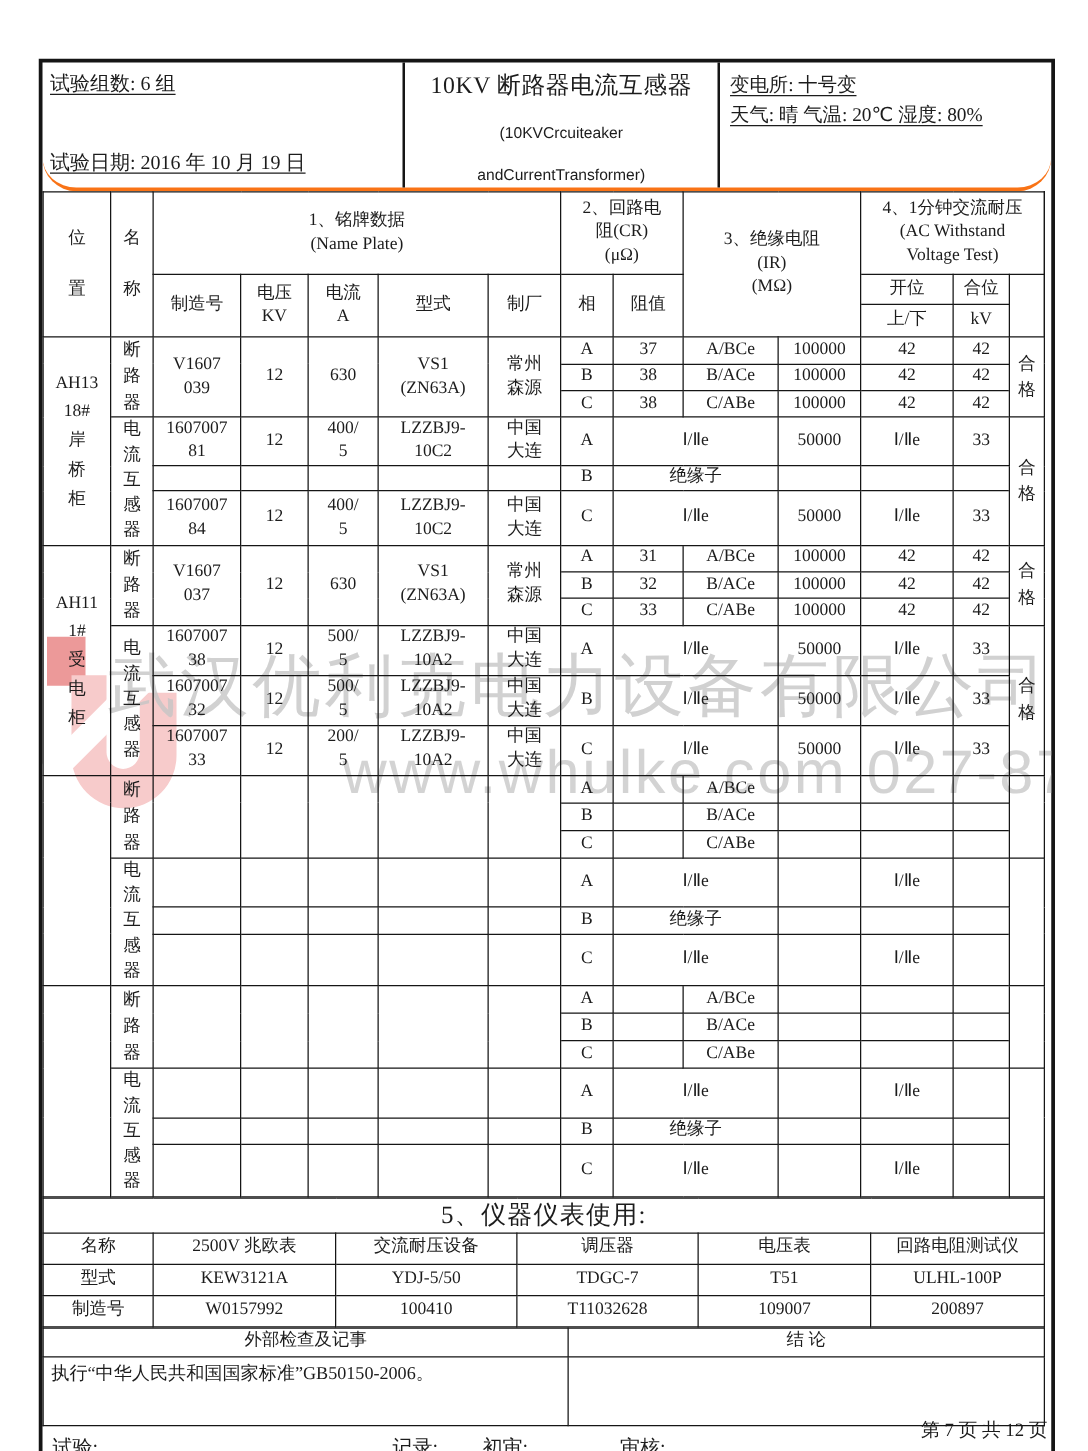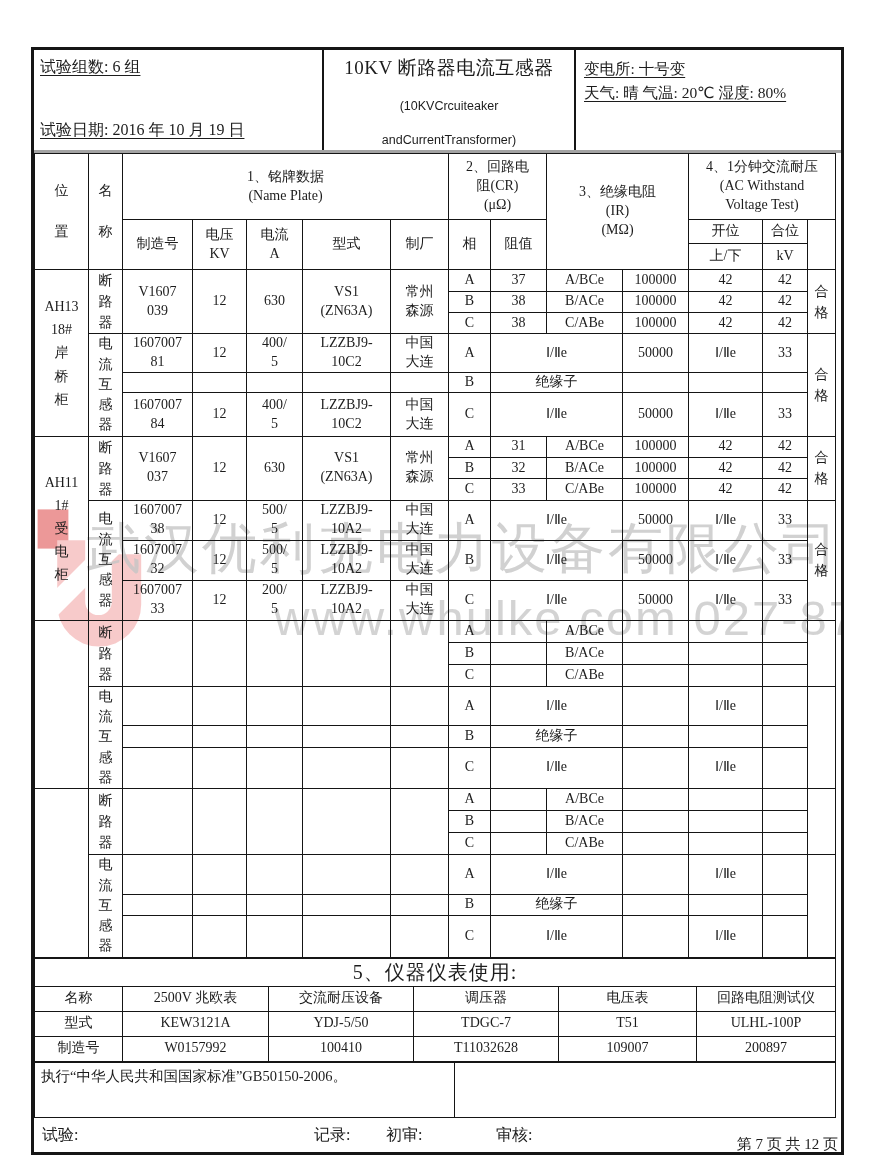--- a/index.html
+++ b/index.html
@@ -8,21 +8,21 @@
   .sheet{position:absolute;left:31px;top:47px;width:807px;border:3px solid #151515;}
   
   .wm{position:absolute;z-index:0;inset:0;overflow:hidden;}
   .wm-co{position:absolute;top:462px;left:52px;font-size:55px;color:#c6c6c6;opacity:.8;
          letter-spacing:3px;white-space:nowrap;font-family:"Liberation Sans",sans-serif;}
   .wm-url{position:absolute;top:540px;left:240px;font-size:49px;color:#c9c9c9;opacity:.8;
           letter-spacing:2px;white-space:nowrap;font-family:"Liberation Sans",sans-serif;}
   .wm-logo{position:absolute;top:450px;left:-2px;width:140px;height:170px;opacity:.6;}
   .content{position:relative;z-index:1;}
   
-  .top-band{display:flex;border-bottom:3px solid #a3a3a3;}
+  .top-band{display:flex;border-bottom:3px solid #f97316;border-radius:27px;}
   .band-left{width:276px;border-right:2px solid #151515;padding:7px 6px 9px 6px;
              display:flex;flex-direction:column;justify-content:space-between;font-size:16px;}
   .band-center{width:246px;border-right:2px solid #151515;text-align:center;padding:5px 2px 2px 2px;}
   .band-right{flex:1;padding:7px 8px 2px 8px;font-size:15.5px;line-height:1.55;}
   .u{text-decoration:underline;text-underline-offset:3px;}
   .title{font-size:19px;letter-spacing:.5px;}
   .sub{font-size:12.5px;line-height:1.25;margin-top:18px;font-family:Liberation Sans, sans-serif;}
   
   table{border-collapse:collapse;table-layout:fixed;width:801px;}
   td{border:1.5px solid #151515;text-align:center;vertical-align:middle;font-size:14px;
@@ -516,20 +516,24 @@
       </tr>
     </tbody>
       </table>
 
     <table class="notes">
       <colgroup>
           <col style="width:420px">
           <col style="width:381px">
         </colgroup>
       <tbody>
+          <tr>
+        <td>外部检查及记事</td>
+        <td>结            论</td>
+      </tr>
       <tr class="note-body">
         <td>执行“中华人民共和国国家标准”GB50150-2006。</td>
         <td class="concl"></td>
       </tr>
     </tbody>
       </table>
 
     <div class="sig">
       <span style="left:8px">试验:</span>
       <span style="left:280px">记录:</span>

